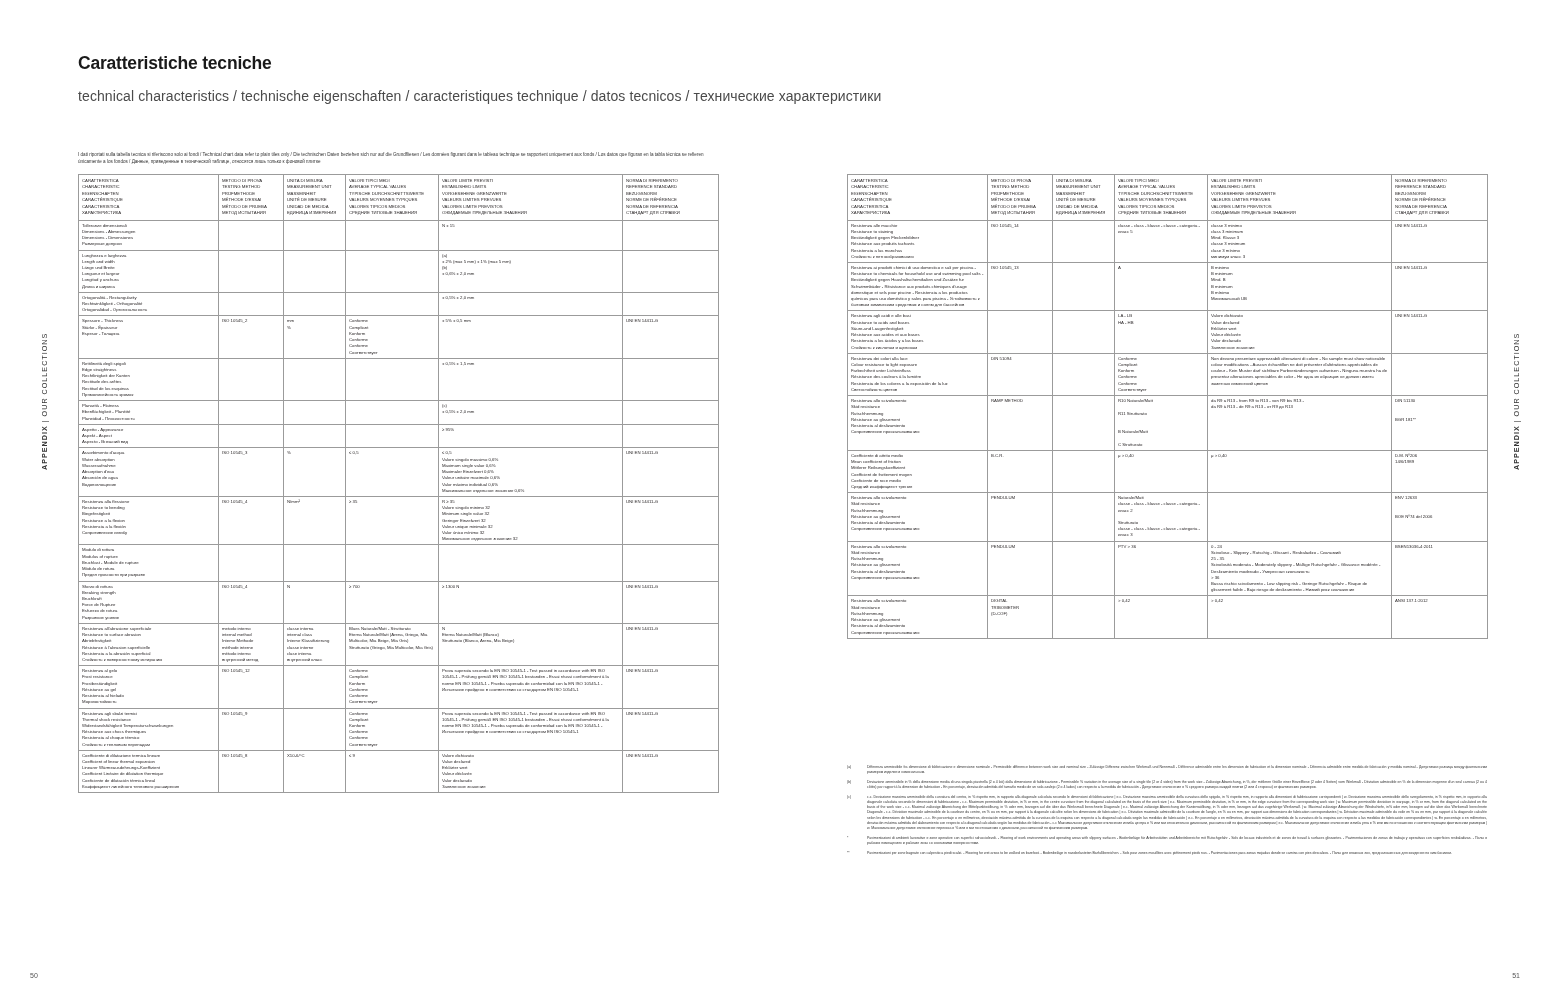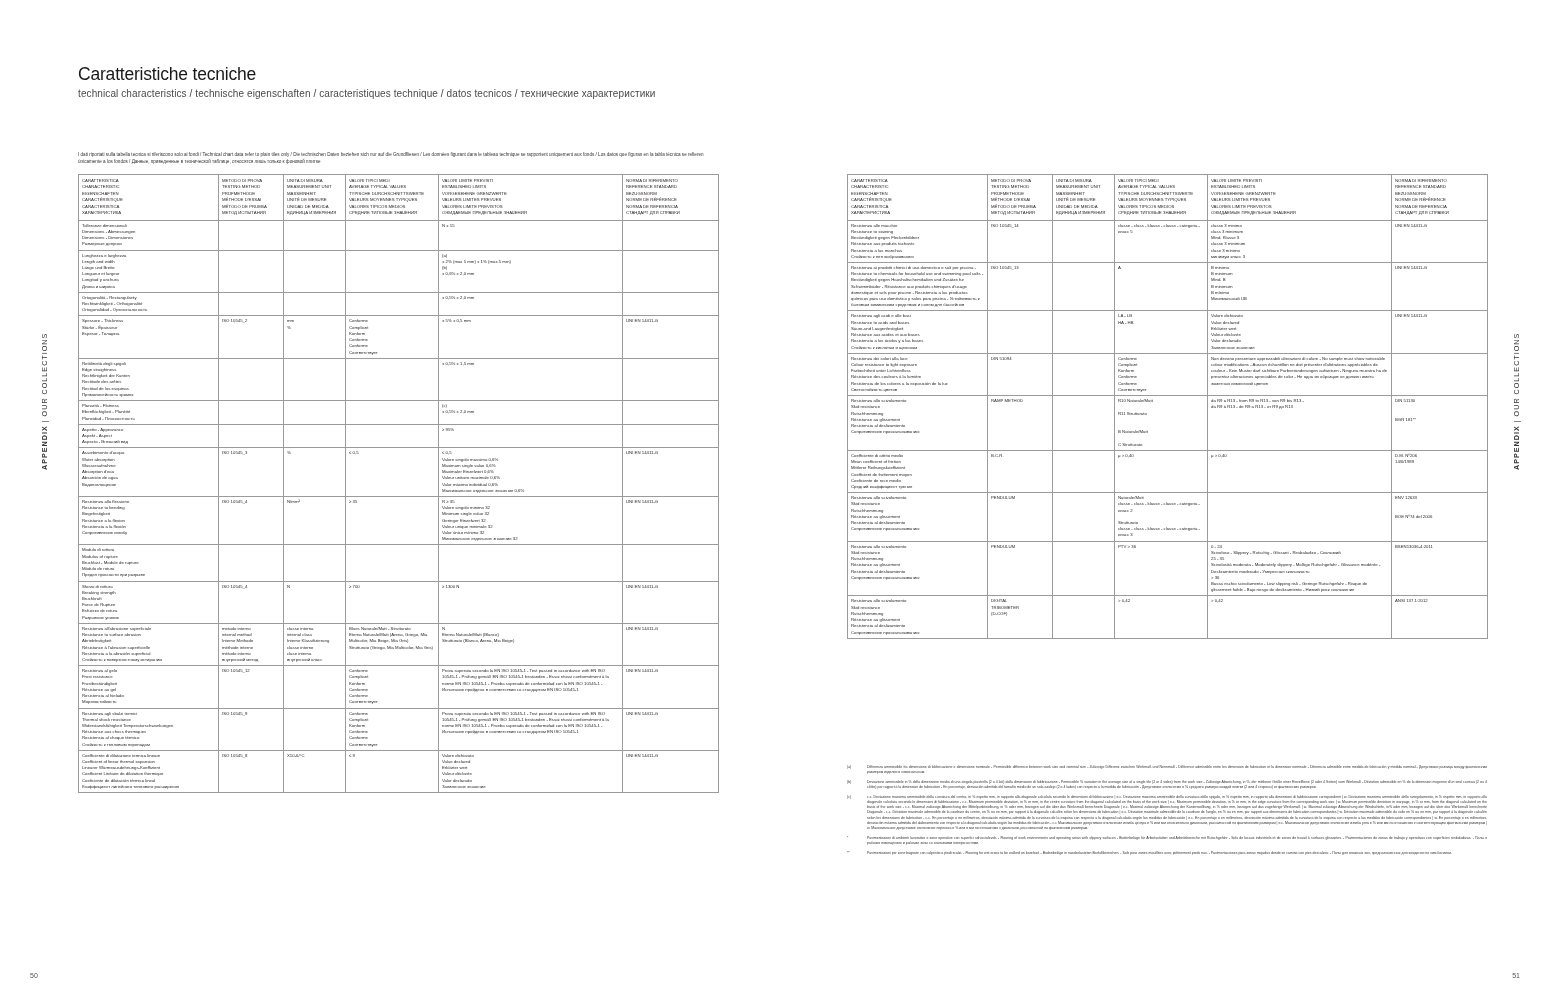--- a/index.html
+++ b/index.html
@@ -8,27 +8,27 @@
     width:1550px; height:1001px;
     background:#ffffff;
     font-family:"Liberation Sans", sans-serif;
     color:#231f20;
     position:relative;
     overflow:hidden;
   }
   .page { position:absolute; inset:0; }
 
   h1.title {
-    position:absolute; left:78px; top:64px;
-    font-size:17.5px; font-weight:normal; letter-spacing:-0.2px;
+    position:absolute; left:78px; top:53px;
+    font-size:17.5px; font-weight:bold; letter-spacing:-0.2px;
     margin:0; color:#1a1a1a;
   }
   .subtitle {
     position:absolute; left:78px; top:88px;
-    font-size:10px; color:#4a4a4a; letter-spacing:0.1px;
+    font-size:14px; color:#4a4a4a; letter-spacing:0.1px;
   }
 
   .note-top {
     position:absolute; left:78px; top:152px; width:640px;
     font-size:4.6px; line-height:1.5; color:#333;
   }
 
   
   .side-label {
     position:absolute;

